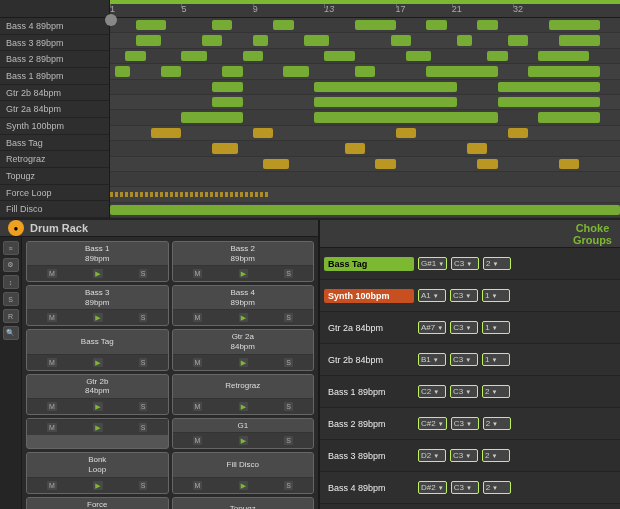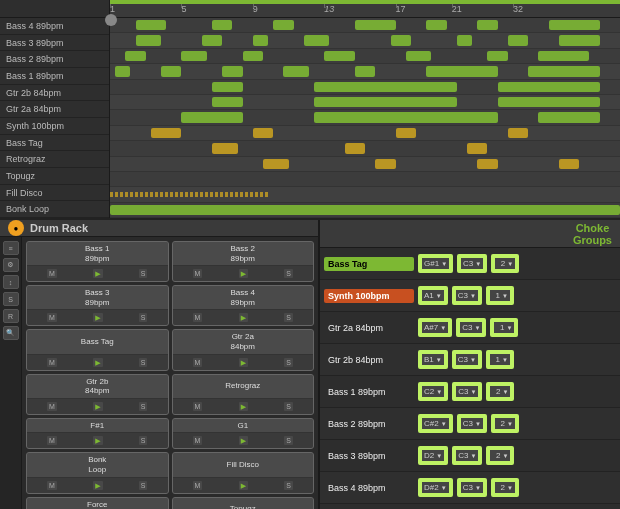--- a/index.html
+++ b/index.html
@@ -348,30 +348,30 @@
     }
 
     .chain-name-orange {
       background: #c85020;
       color: #fff;
       font-weight: bold;
     }
 
     .chain-dropdown {
       background: #444;
-      border: 4px solid #bef264;
+      border: 1px solid #bef264;
       color: #ccc;
       font-size: 8px;
       padding: 1px 2px;
       border-radius: 2px;
       cursor: pointer;
       min-width: 28px;
       display: flex;
       align-items: center;
-      justify-content: flex-end;
+      justify-content: flex-start;
     }
 
     .chain-dropdown::after {
       content: '▼';
       font-size: 6px;
       margin-left: 2px;
     }
 
     
     .mini-marks {
@@ -420,22 +420,22 @@
     <div class="track-label">Bass 4 89bpm</div>
         <div class="track-label">Bass 3 89bpm</div>
         <div class="track-label">Bass 2 89bpm</div>
         <div class="track-label">Bass 1 89bpm</div>
         <div class="track-label">Gtr 2b 84bpm</div>
         <div class="track-label">Gtr 2a 84bpm</div>
         <div class="track-label">Synth 100bpm</div>
         <div class="track-label">Bass Tag</div>
         <div class="track-label">Retrograz</div>
         <div class="track-label">Topugz</div>
+        <div class="track-label">Force Loop</div>
         <div class="track-label">Fill Disco</div>
-        <div class="track-label">Bonk Loop</div>
       </div>
     <div id="track-content">
 
     <div class="track-row">
           <div class="clip clip-green" style="left: 5%; width: 6%;"></div>
           <div class="clip clip-green" style="left: 20%; width: 4%;"></div>
           <div class="clip clip-green" style="left: 32%; width: 4%;"></div>
           <div class="clip clip-green" style="left: 48%; width: 8%;"></div>
           <div class="clip clip-green" style="left: 62%; width: 4%;"></div>
           <div class="clip clip-green" style="left: 72%; width: 4%;"></div>
@@ -622,21 +622,20 @@
           </div>
           <div class="pad">
             <div class="pad-name">Retrograz</div>
             <div class="pad-controls">
               <button class="pad-btn">M</button>
               <button class="pad-btn pad-btn-play">▶</button>
               <button class="pad-btn">S</button>
             </div>
           </div>
           <div class="pad">
-            <div class="pad-name">F#1</div>
             <div class="pad-controls">
               <button class="pad-btn">M</button>
               <button class="pad-btn pad-btn-play">▶</button>
               <button class="pad-btn">S</button>
             </div>
           </div>
           <div class="pad">
             <div class="pad-name">G1</div>
             <div class="pad-controls">
               <button class="pad-btn">M</button>

